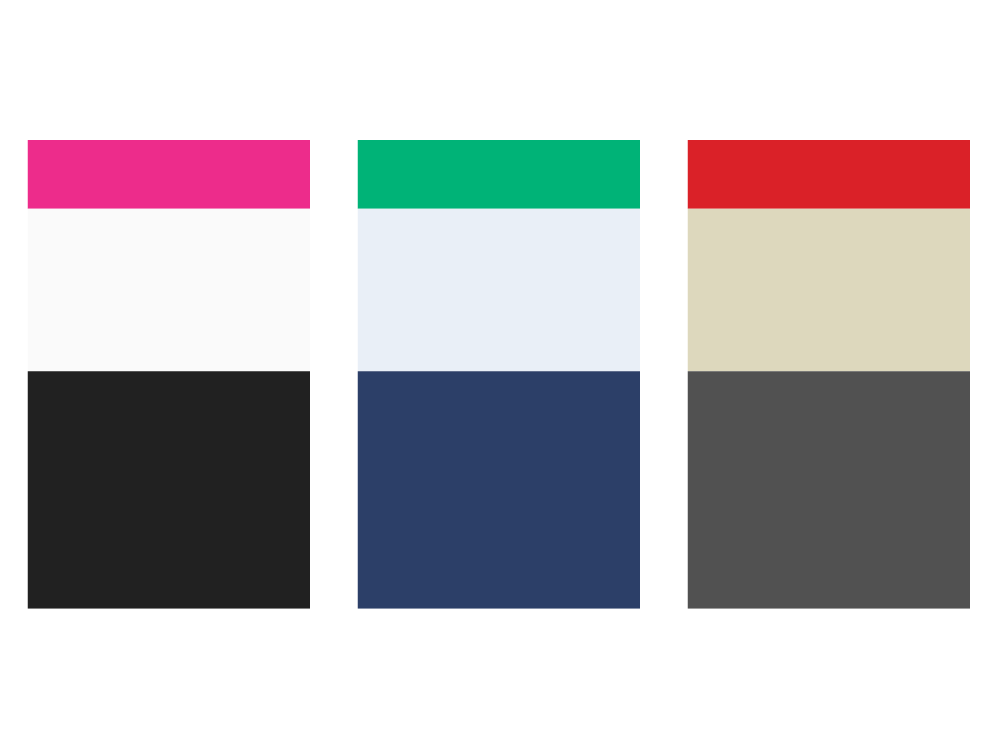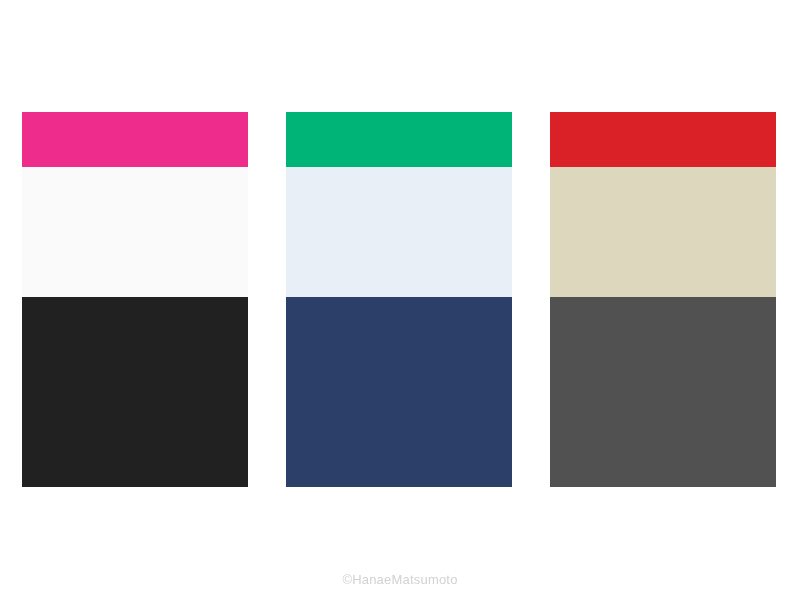--- a/index.html
+++ b/index.html
@@ -90,15 +90,14 @@
     </div>
 
     <div class="palette-card">
       <div class="band band-top" style="background-color: rgb(218, 33, 40);"></div>
       <div class="band band-middle" style="background-color: rgb(221, 216, 189);"></div>
       <div class="band band-bottom" style="background-color: rgb(81, 81, 81);"></div>
     </div>
 
   </div>
 
-  <div class="watermark" style="color: rgb(210, 210, 210);">©HanaeMatsumoto</div>
 
 </div>
 
 </body></html>

